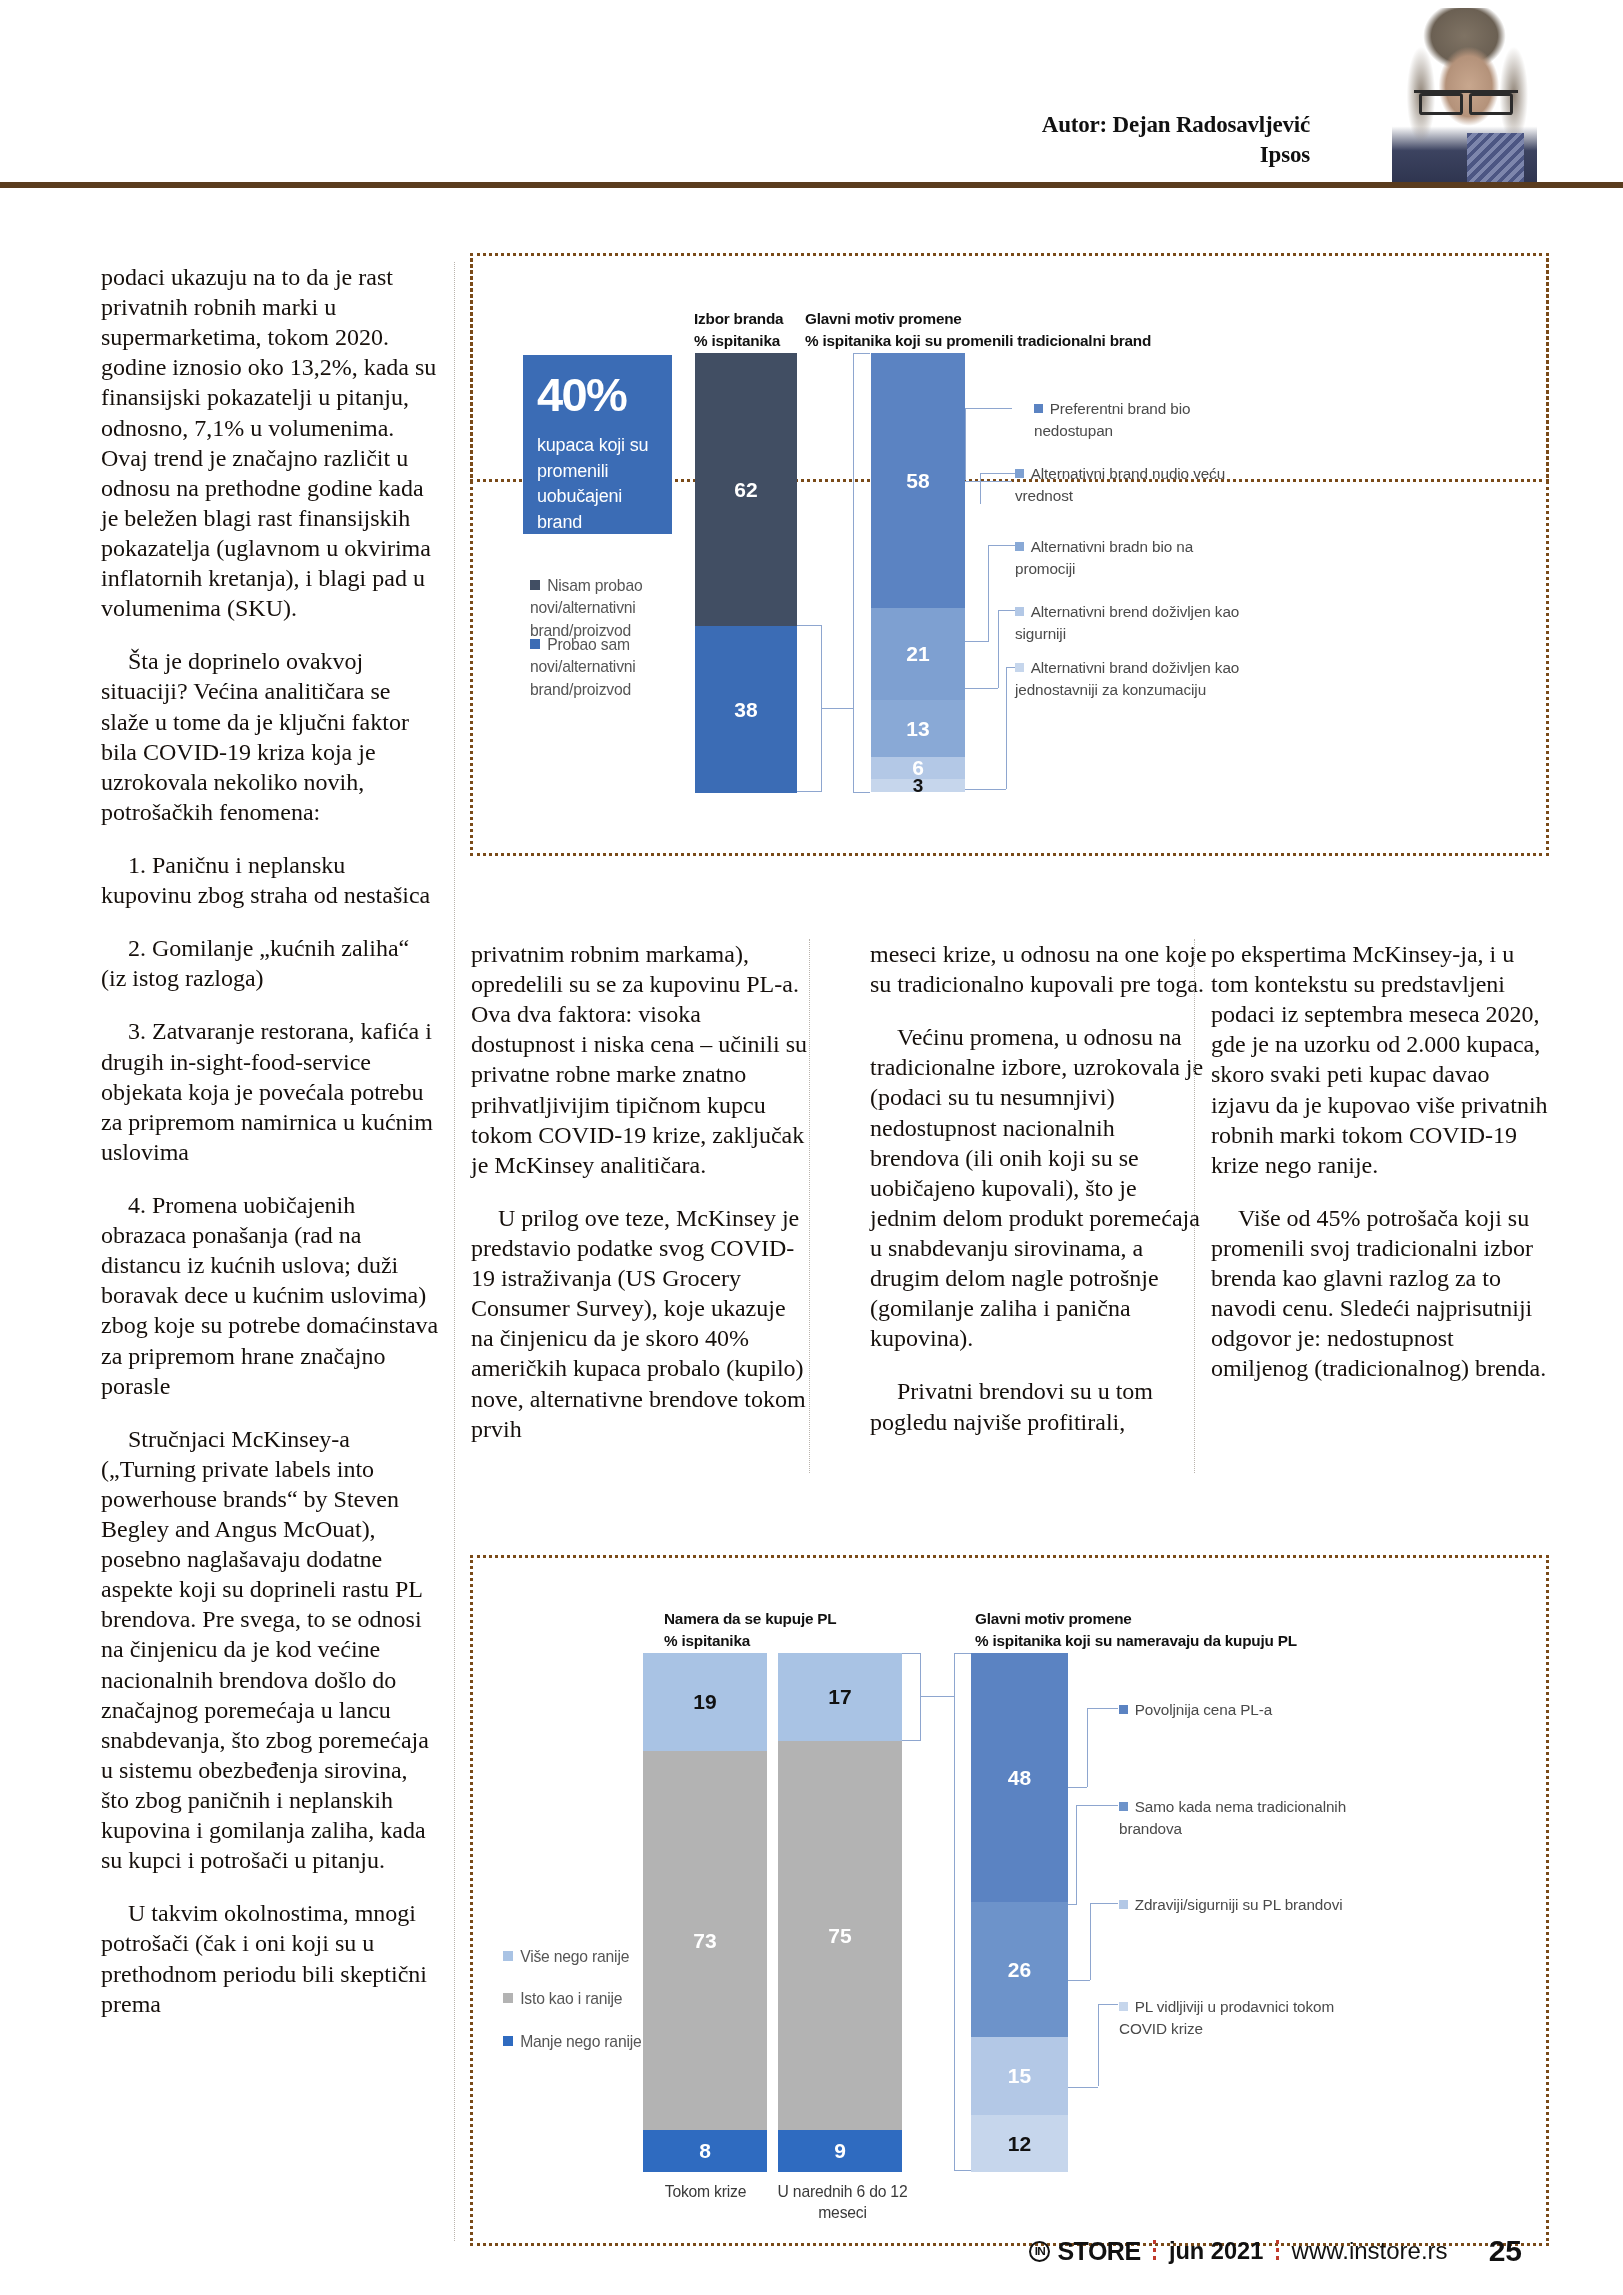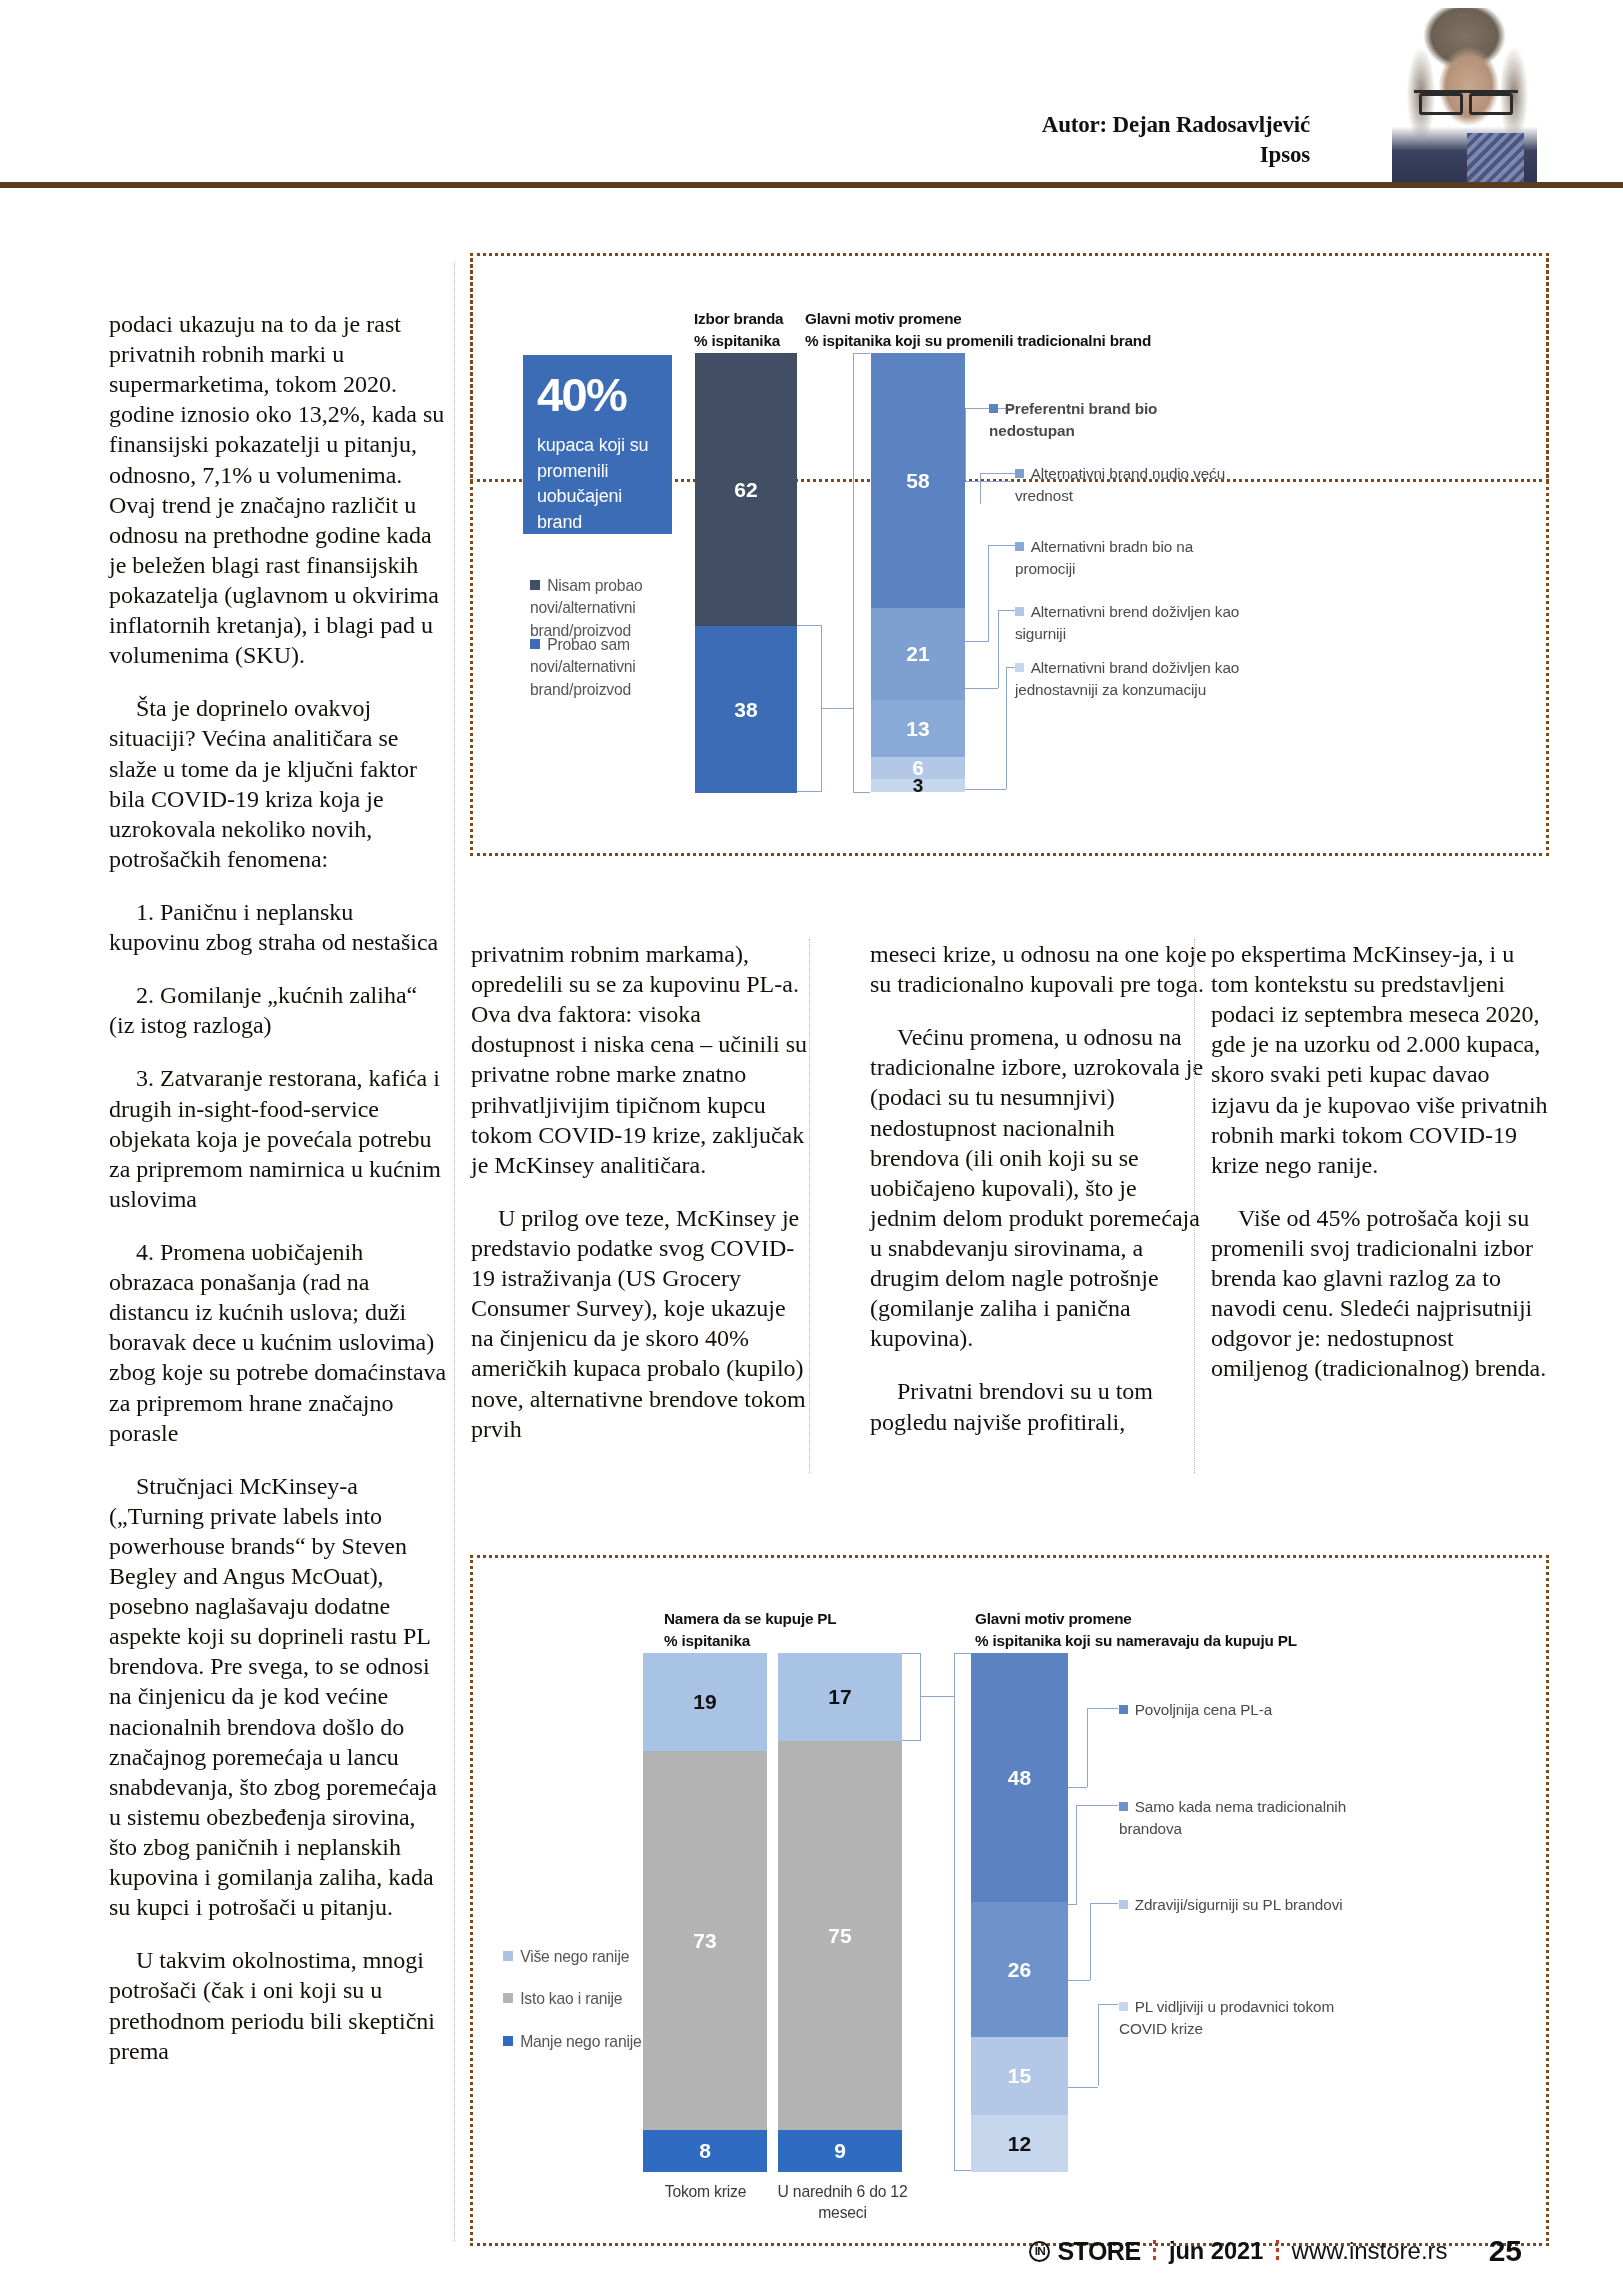--- a/index.html
+++ b/index.html
@@ -58,21 +58,21 @@
   }
 
   
   .col { position: absolute; font-size: 24px; line-height: 1.255; color: #16100c; }
   .col p { text-indent: 27px; margin-bottom: 23px; text-align: left; }
   .col p.noindent { text-indent: 0; }
   .col-rule {
     position: absolute; width: 0; border-left: 1.6px dotted #b9b3ad;
   }
 
-  #col1 { left: 109px; top: 262px; width: 338px; margin-top: 47px; }
+  #col1 { left: 101px; top: 262px; width: 338px; }
   #col2 { left: 471px; top: 939px; width: 338px; }
   #col3 { left: 825px; top: 939px; width: 338px; margin-left: 45px; }
   #col4 { left: 1211px; top: 939px; width: 338px; }
 
   .subhead {
     font-family: "Liberation Sans", sans-serif;
     font-weight: bold;
     font-size: 31px;
     line-height: 1.12;
     letter-spacing: -0.9px;
@@ -281,21 +281,21 @@
         <span>6</span>
       </div>
       <div class="seg dark-label" style="top:426px; height:13.4px; background:#c6d6ec; font-size:19px;">
         <span>3</span>
       </div>
     </div>
 
     <div class="leader-h" style="left:495px; top:228px; width:47px;"></div>
     <div class="leader-v" style="left:495px; top:155px; height:72px;"></div>
     <div class="leader-h" style="left:495px; top:155px; width:47px;"></div>
-    <div class="callout" style="left:519px; top:145px; width:212px;font-weight:bold;">
+    <div class="callout" style="left:564px; top:145px; width:212px;">
       <span class="sw" style="background:#5b83c2;"></span><span>Preferentni brand bio nedostupan</span>
     </div>
 
     <div class="leader-v" style="left:510px; top:220px; height:31px;"></div>
     <div class="leader-h" style="left:510px; top:220px; width:35px;"></div>
     <div class="callout" style="left:545px; top:210px; width:228px;">
       <span class="sw" style="background:#7ea0d1;"></span><span>Alternativni brand nudio veću vrednost</span>
     </div>
 
     <div class="leader-v" style="left:518px; top:292px; height:96px;"></div>

